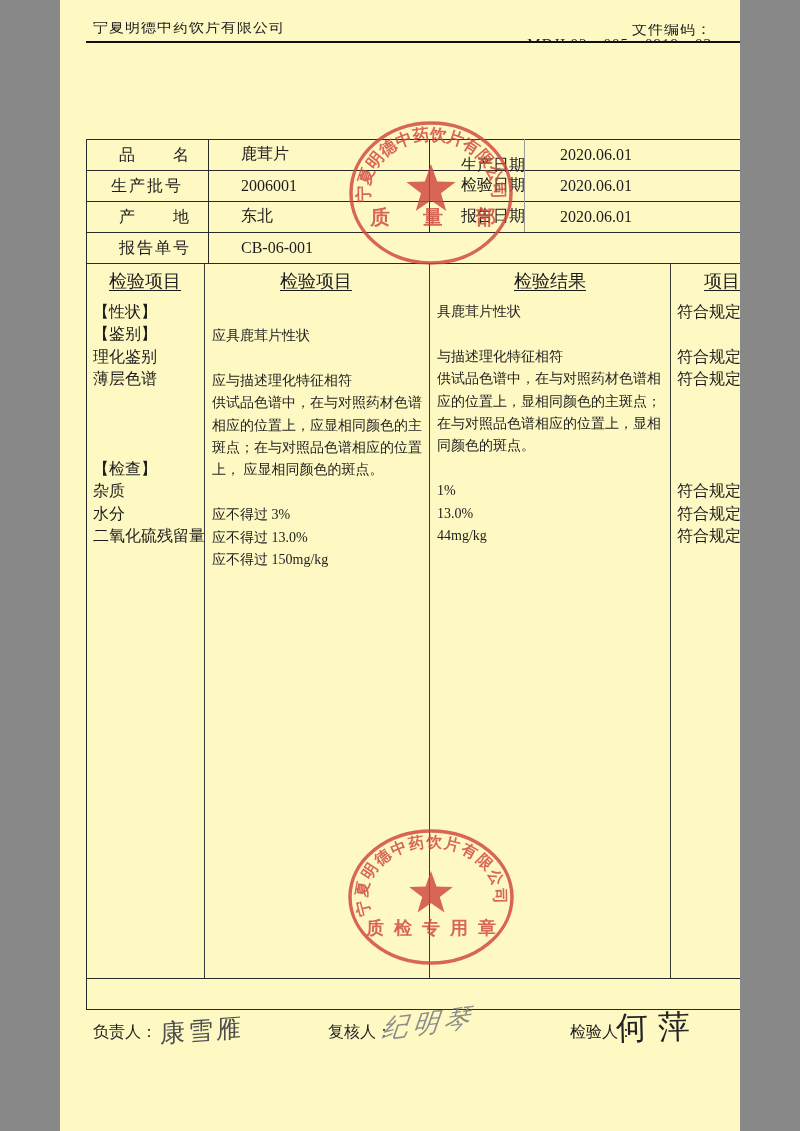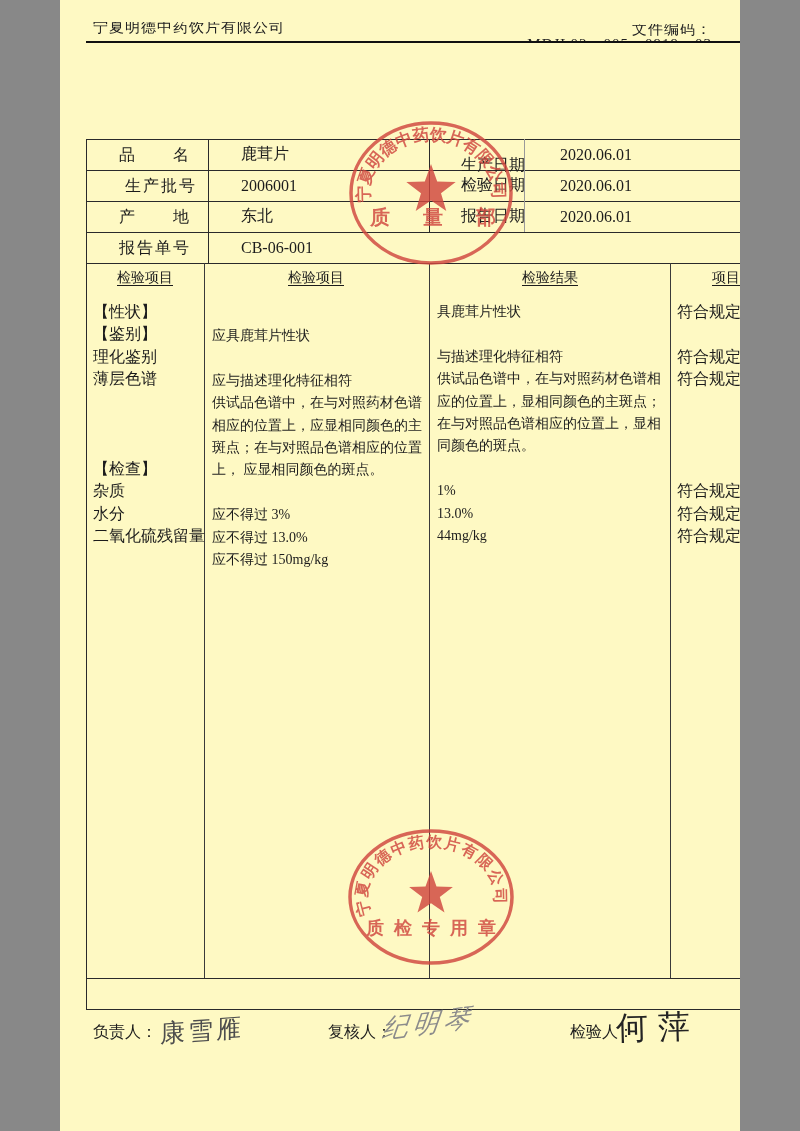--- a/index.html
+++ b/index.html
@@ -13,21 +13,21 @@
   .gray{background:#9a9a9a;}
   .header-strip{position:absolute;height:19px;overflow:hidden;}
   .header-strip span{display:block;margin-top:-4px;font-size:15px;letter-spacing:1px;color:#222;white-space:nowrap;}
   .doc-title{
     position:absolute;top:78px;left:0;width:100%;text-align:center;
     font-size:29px;font-weight:bold;letter-spacing:3px;color:#111;
   }
   .cell{position:absolute;height:31px;display:flex;align-items:center;font-size:16px;white-space:nowrap;margin-left:24px;}
   .cell-label{width:70px;text-align:justify;text-align-last:justify;display:block;line-height:31px;}
   .th{
-    position:absolute;top:269px;transform:translateX(-50%);font-size:14px;
+    position:absolute;top:269px;transform:translateX(-50%);font-size:18px;
     text-decoration:underline;text-underline-offset:3px;white-space:nowrap;
   }
   .tcol{
     position:absolute;top:301px;font-size:16px;line-height:22.4px;
     white-space:pre;color:#1c1c1c;
   }
   .summary-row{position:absolute;left:40px;top:978px;height:31px;display:flex;align-items:center;font-size:15.5px;white-space:nowrap;}
   .sig-label{position:absolute;top:1022px;font-size:16px;white-space:nowrap;}
   .sig-name{position:absolute;white-space:nowrap;font-family:"DejaVu Sans","Liberation Sans",sans-serif;}
   .sig-1{left:100px;top:1014px;font-size:25px;color:#4d4d4d;transform:rotate(-4deg) skewX(-4deg);letter-spacing:3px;}
@@ -65,21 +65,21 @@
   <div class="vline gray" style="left:464px;top:139px;height:93px;"></div>
   <div class="vline gray" style="left:716px;top:139px;height:124px;"></div>
 
   <div class="cell" style="left:35px;top:139px;">
       <span class="cell-label">品 名</span>
     </div>
   <div class="cell" style="left:157px;top:139px;">鹿茸片</div>
   <div class="cell" style="left:377px;top:150px;">生产日期</div>
   <div class="cell" style="left:476px;top:139px;">2020.06.01</div>
 
-  <div class="cell" style="left:41px;top:170px;">
+  <div class="cell" style="left:27px;top:170px;">
       <span class="cell-label">生产批号</span>
     </div>
   <div class="cell" style="left:157px;top:170px;">2006001</div>
   <div class="cell" style="left:377px;top:170px;">检验日期</div>
   <div class="cell" style="left:476px;top:170px;">2020.06.01</div>
 
   <div class="cell" style="left:35px;top:201px;">
       <span class="cell-label">产 地</span>
     </div>
   <div class="cell" style="left:157px;top:201px;">东北</div>

